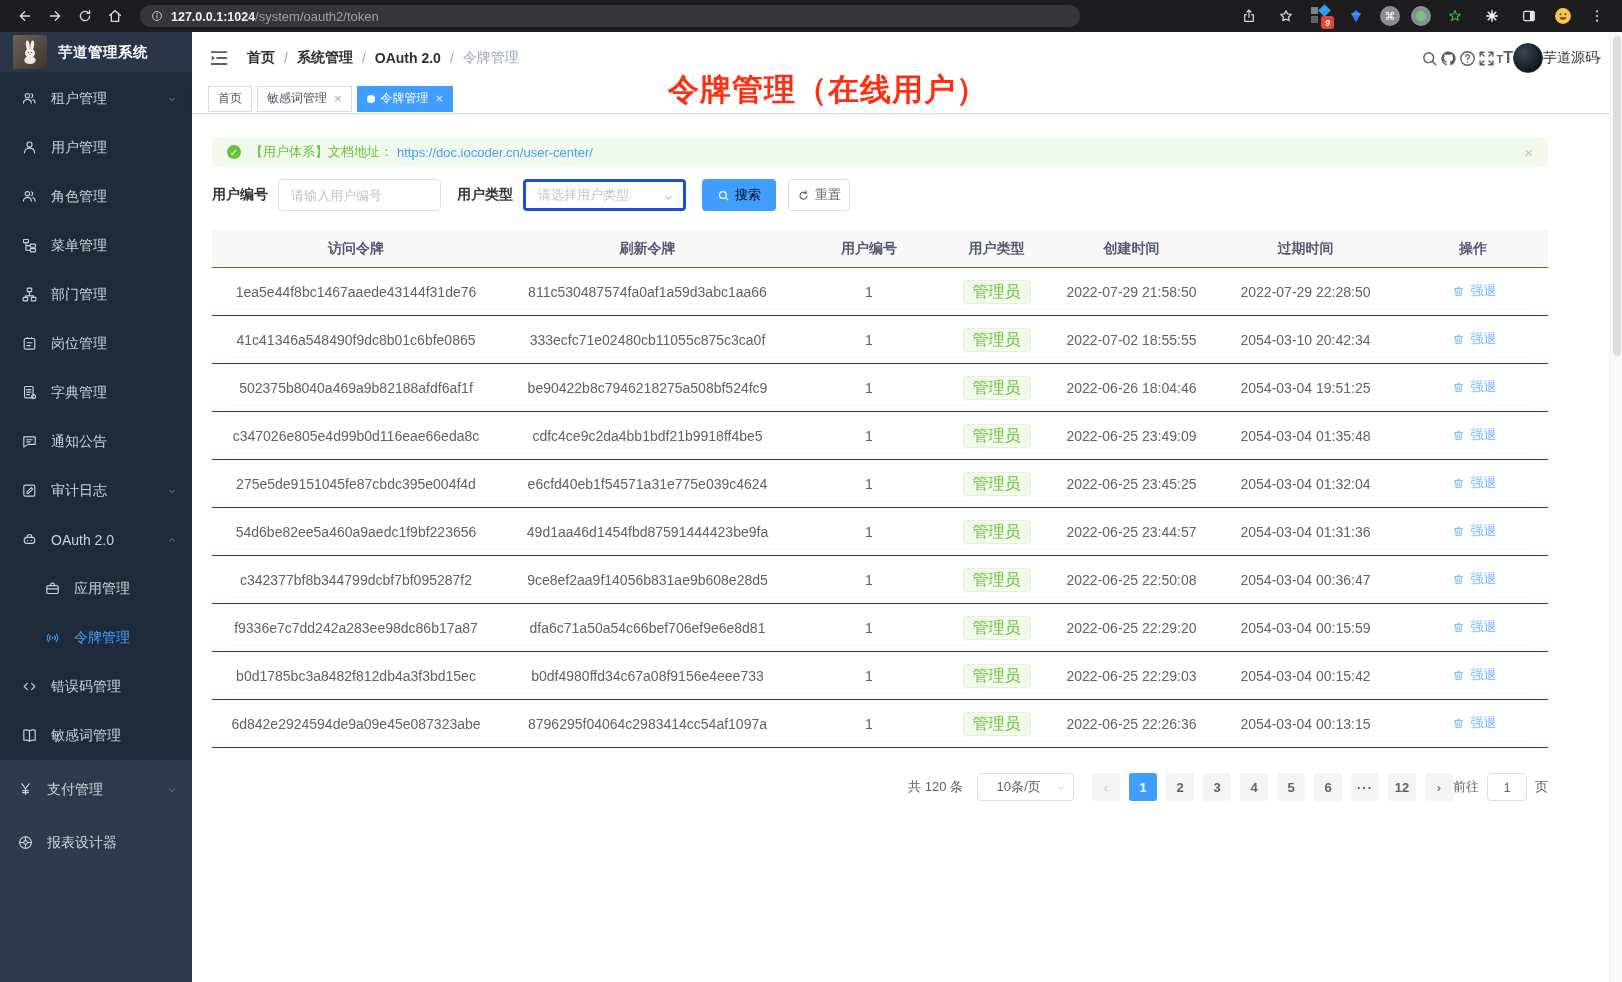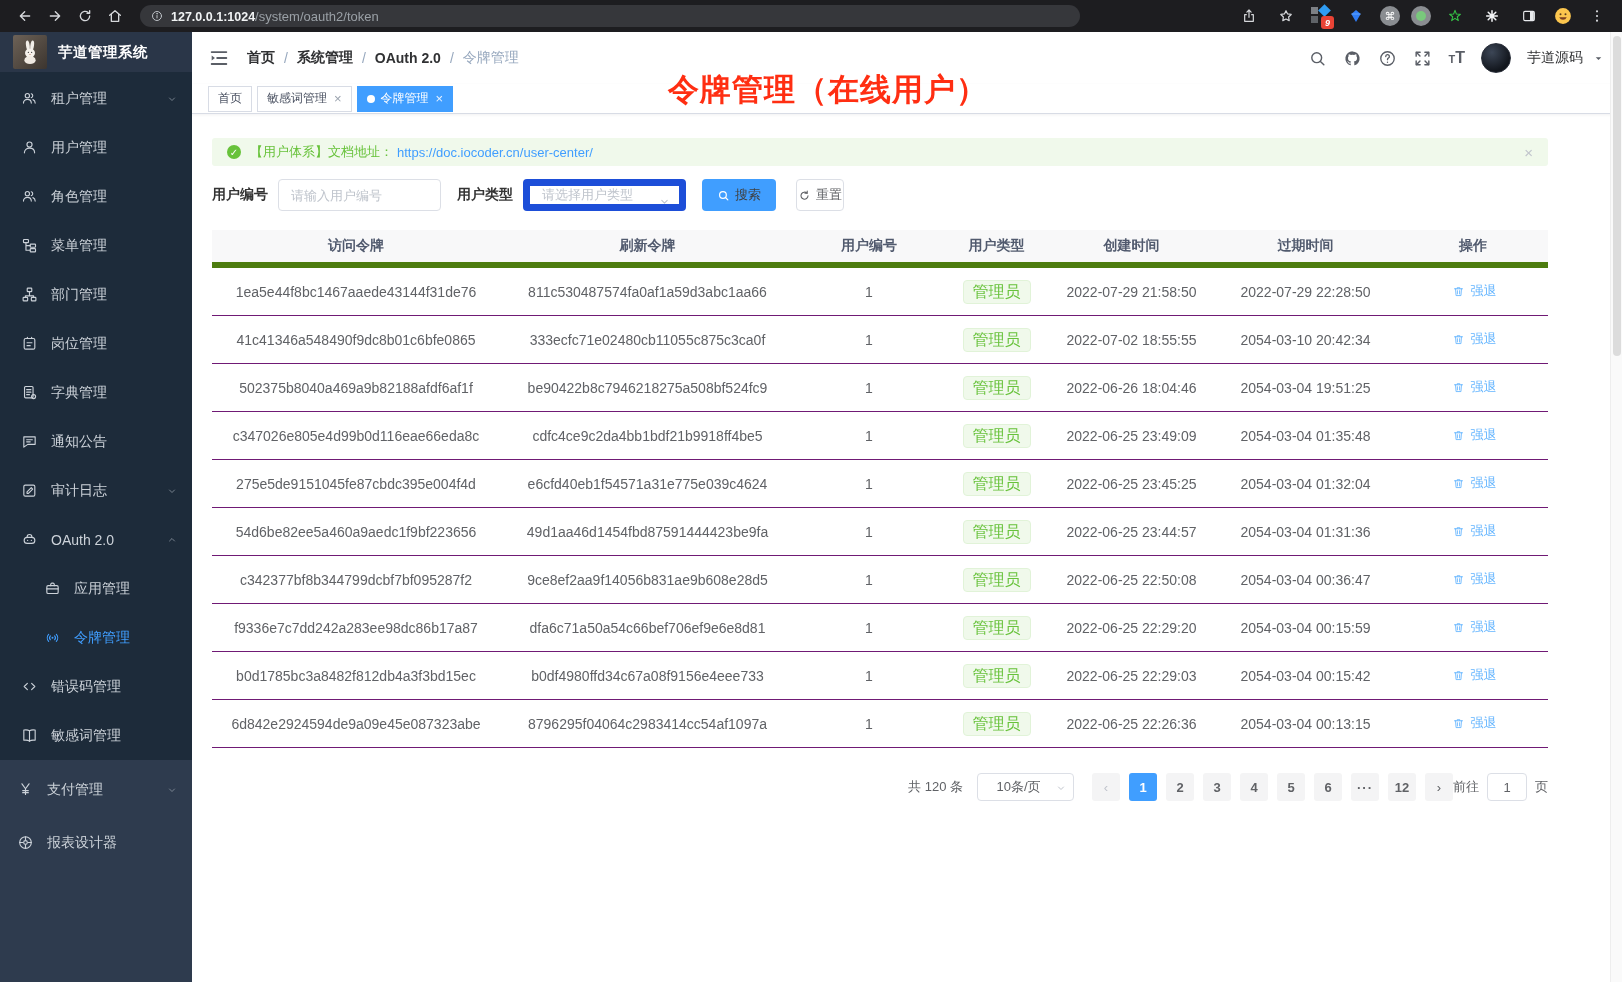--- a/index.html
+++ b/index.html
@@ -50,21 +50,21 @@
 
   
   .main { position:relative; flex:1; display:flex; flex-direction:column; background:#fff; }
   .navbar { height:52px; display:flex; align-items:center; padding:0 18px 0 16px; background:#fff; }
   .hamburger { width:22px; height:22px; color:#5a5e66; display:flex; cursor:pointer; }
   .hamburger svg { width:22px; height:22px; }
   .breadcrumb { display:flex; align-items:center; gap:9px; margin-left:17px; font-size:14px; color:#303133; }
   .breadcrumb .sep { color:#97a8be; }
   .breadcrumb .crumb { cursor:pointer; font-weight:600; }
   .breadcrumb .crumb.last { color:#97a8be; font-weight:400; cursor:default; }
-  .nav-right { margin-left:auto; display:flex; align-items:center; gap:16px; color:#5a5e66; }
+  .nav-right { margin-left:auto; display:flex; align-items:center; color:#5a5e66; }
   .nico { width:19px; height:19px; display:flex; align-items:center; justify-content:center; cursor:pointer; }
   .nico svg { width:19px; height:19px; }
   .tt-icon { font-weight:700; font-size:16px; cursor:pointer; color:#5a5e66; }
   .tt-icon .tsm { font-size:11px; }
   .avatar { width:30px; height:30px; border-radius:50%; background:radial-gradient(circle at 35% 30%,#3c4656,#12161d 70%); border:1px solid #2a2f3a; cursor:pointer; }
   .user-name { font-size:14px; color:#303133; cursor:pointer; }
   .caret { width:11px; height:11px; color:#5a5e66; display:flex; margin-left:-6px; cursor:pointer; }
   .caret svg { width:11px; height:11px; }
 
   .tabbar { height:30px; display:flex; align-items:center; gap:5px; padding:0 16px; border-bottom:1px solid #d8dce5; box-shadow:0 1px 3px rgba(0,21,41,.06); background:#fff; }
@@ -81,35 +81,35 @@
   .alert { width:1336px; height:28px; background:#f0f9eb; border-radius:3px; display:flex; align-items:center; padding:0 15px; }
   .alert-check { width:14px; height:14px; border-radius:50%; background:#67c23a; color:#fff; font-size:10px; display:flex; align-items:center; justify-content:center; flex:0 0 auto; }
   .alert-text { margin-left:9px; font-size:13px; color:#67c23a; }
   .alert-link { font-size:13px; color:#409eff; text-decoration:none; margin-left:4px; cursor:pointer; }
   .alert-close { margin-left:auto; color:#c0c4cc; font-size:15px; cursor:pointer; line-height:1; }
 
   .filters { margin-top:13px; display:flex; align-items:center; }
   .flabel { font-size:14px; font-weight:700; color:#333; margin-right:10px; }
   .finput { width:163px; height:32px; border:1px solid #dcdfe6; border-radius:4px; padding:0 12px; font-size:13px; color:#606266; outline:none; font-family:inherit; }
   .finput::placeholder { color:#bfc4cc; }
-  .fselect { position:relative; width:163px; height:32px; border:7px solid #1d4ed8; border-radius:4px; display:flex; align-items:center; padding:0 26px 0 12px; font-size:13px; color:#bfc4cc; margin-right:16px; cursor:pointer; background:#fff; }
+  .fselect { position:relative; width:163px; height:32px; border:3px solid #1d4ed8; border-radius:4px; display:flex; align-items:center; padding:0 26px 0 12px; font-size:13px; color:#bfc4cc; margin-right:16px; cursor:pointer; background:#fff; }
   .fselect .chevd { position:absolute; right:8px; top:9px; width:13px; height:13px; color:#c0c4cc; }
   .fselect .chevd svg { width:13px; height:13px; }
   .gap16 { width:16px; }
   .btn { height:32px; border-radius:4px; font-size:13px; display:flex; align-items:center; justify-content:center; gap:5px; cursor:pointer; border:1px solid transparent; font-family:inherit; }
   .btn svg { width:13px; height:13px; }
-  .btn-primary { background:#409eff; color:#404040; padding:1px 14px; }
-  .btn-plain { background:#fff; color:#606266; border-color:#dcdfe6; padding:0 1px; margin-left:20px; }
+  .btn-primary { background:#409eff; color:#000000; padding:1px 14px; }
+  .btn-plain { background:#fff; color:#606266; border-color:#dcdfe6; padding:0 8px; margin-left:12px; }
 
   
   .table { margin-top:19px; width:1336px; font-size:14px; color:#606266; }
   .tr, .thead { display:grid; grid-template-columns:288px 295px 148px 107px 163px 185px 150px; align-items:center; }
   .thead { height:38px; background:#f8f8f9; color:#515a6e; font-weight:700; }
   .tr { height:48px; border-bottom:1px solid #701a75; background:#fff; }
-  .thead { border-bottom:6px solid #4d7c0f; }
+  .thead { border-bottom:1px solid #4d7c0f; }
   .td { text-align:center; padding:0 6px; white-space:nowrap; overflow:hidden; }
   .badge { display:inline-block; height:24px; line-height:22px; padding:0 9px; background:#f0f9eb; border:1px solid #e1f3d8; border-radius:4px; color:#67c23a; font-size:16px; }
   .kick { display:inline-flex; align-items:center; gap:4px; color:#64b5ff; font-size:13px; cursor:pointer; text-decoration:none; }
   .kick svg { width:13px; height:13px; }
 
   
   .pagination { margin-top:25px; width:1336px; display:flex; align-items:center; justify-content:flex-end; font-size:13px; color:#606266; }
   .pg-total { margin-right:14px; }
   .pg-size { position:relative; width:97px; height:28px; border:1px solid #dcdfe6; border-radius:4px; display:flex; align-items:center; justify-content:center; padding-right:14px; cursor:pointer; background:#fff; }
   .pg-size .chevd { position:absolute; right:6px; top:8px; width:12px; height:12px; color:#c0c4cc; }

